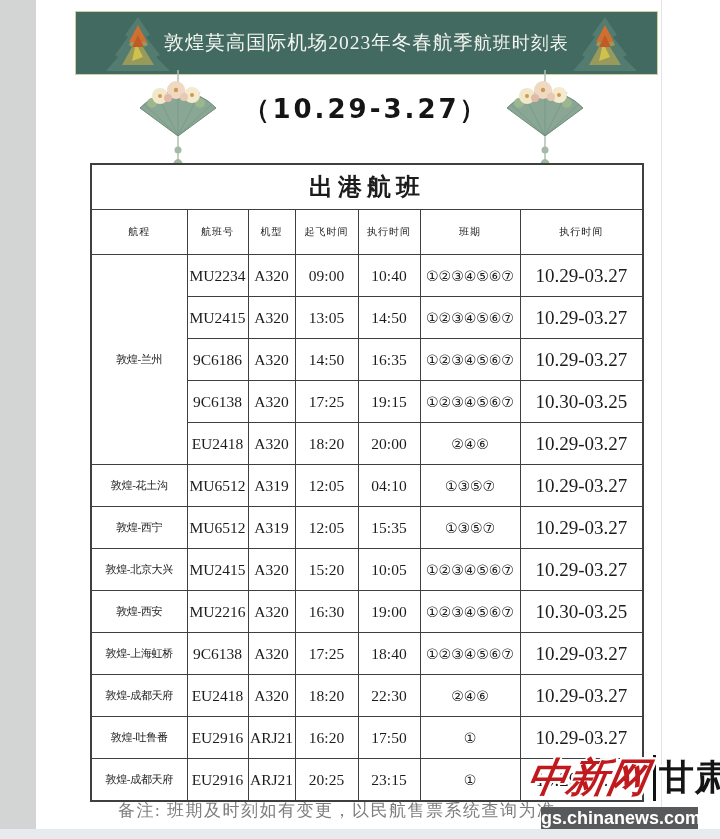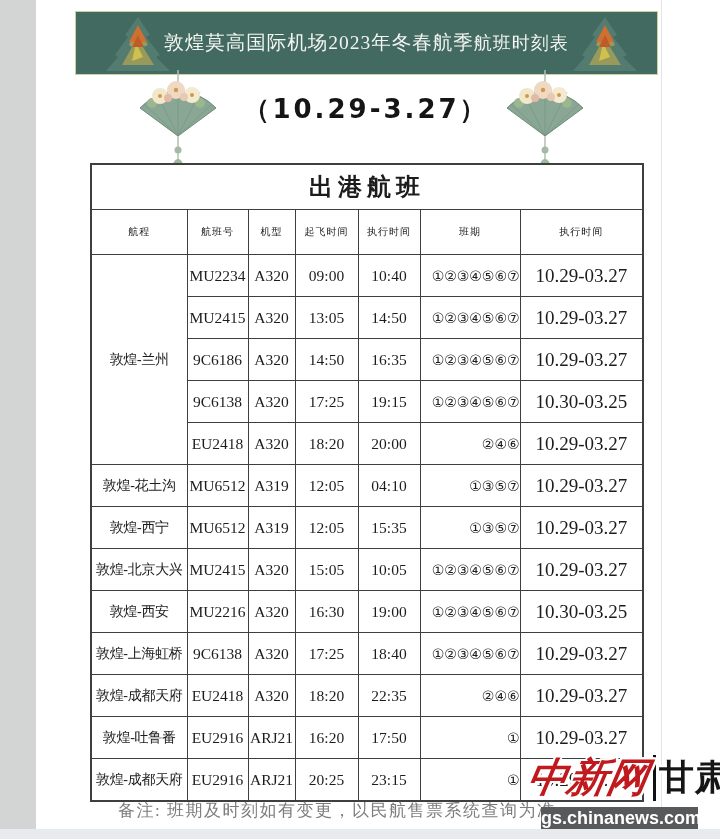--- a/index.html
+++ b/index.html
@@ -29,22 +29,22 @@
     font-family:"DejaVu Sans",sans-serif;font-weight:bold;font-size:26px;letter-spacing:3px;color:#151515;}
 
   
   table.flight-table{position:absolute;left:90px;top:163px;width:552px;border-collapse:collapse;
     table-layout:fixed;color:#1c1c1c;border:2px solid #3f3f3f;background:#fff;padding-left:46px;}
   .flight-table th,.flight-table td{border:1px solid #3f3f3f;text-align:center;vertical-align:middle;
     padding:0;overflow:hidden;white-space:nowrap;}
   .section-title-row th{height:44px;font-size:24px;font-weight:600;letter-spacing:5px;}
   .col-header-row th{height:44px;font-size:10px;font-weight:normal;letter-spacing:1px;}
   .flight-table tbody td{height:41px;font-size:15.5px;}
-  .flight-table td.route-cell{font-size:14px;letter-spacing:-0.3px;}
-  .flight-table td.days-cell{font-family:"DejaVu Sans",sans-serif;font-size:14px;letter-spacing:0;text-align:right;}
+  .flight-table td.route-cell{font-size:11px;letter-spacing:-0.3px;}
+  .flight-table td.days-cell{font-family:"DejaVu Sans",sans-serif;font-size:14px;letter-spacing:0;}
   .flight-table td.period-cell{font-size:19px;}
 
   .footer-note{position:absolute;left:118px;top:799px;font-size:17px;color:#7d7d7d;letter-spacing:1.5px;}
 
   
   .watermark{position:absolute;left:528px;top:750px;z-index:20;white-space:nowrap;}
   .wm-cn{display:inline-block;font-family:"DejaVu Serif",serif;font-style:italic;font-weight:bold;
     font-size:40px;color:#c01a1e;transform:skewX(-10deg);vertical-align:middle;
     text-shadow:-2px -2px 0 #fff,2px -2px 0 #fff,-2px 2px 0 #fff,2px 2px 0 #fff,-2px 0 0 #fff,2px 0 0 #fff,0 -2px 0 #fff,0 2px 0 #fff;}
   .wm-divider{display:inline-block;width:3px;height:46px;background:#111;vertical-align:middle;
@@ -208,21 +208,21 @@
           <td>A319</td>
           <td>12:05</td>
           <td>15:35</td>
           <td class="days-cell">①③⑤⑦</td>
           <td class="period-cell">10.29-03.27</td>
         </tr>
         <tr>
           <td rowspan="1" class="route-cell">敦煌-北京大兴</td>
           <td>MU2415</td>
           <td>A320</td>
-          <td>15:05</td>
+          <td>15:20</td>
           <td>10:05</td>
           <td class="days-cell">①②③④⑤⑥⑦</td>
           <td class="period-cell">10.29-03.27</td>
         </tr>
         <tr>
           <td rowspan="1" class="route-cell">敦煌-西安</td>
           <td>MU2216</td>
           <td>A320</td>
           <td>16:30</td>
           <td>19:00</td>
@@ -236,21 +236,21 @@
           <td>17:25</td>
           <td>18:40</td>
           <td class="days-cell">①②③④⑤⑥⑦</td>
           <td class="period-cell">10.29-03.27</td>
         </tr>
         <tr>
           <td rowspan="1" class="route-cell">敦煌-成都天府</td>
           <td>EU2418</td>
           <td>A320</td>
           <td>18:20</td>
-          <td>22:35</td>
+          <td>22:30</td>
           <td class="days-cell">②④⑥</td>
           <td class="period-cell">10.29-03.27</td>
         </tr>
         <tr>
           <td rowspan="1" class="route-cell">敦煌-吐鲁番</td>
           <td>EU2916</td>
           <td>ARJ21</td>
           <td>16:20</td>
           <td>17:50</td>
           <td class="days-cell">①</td>

